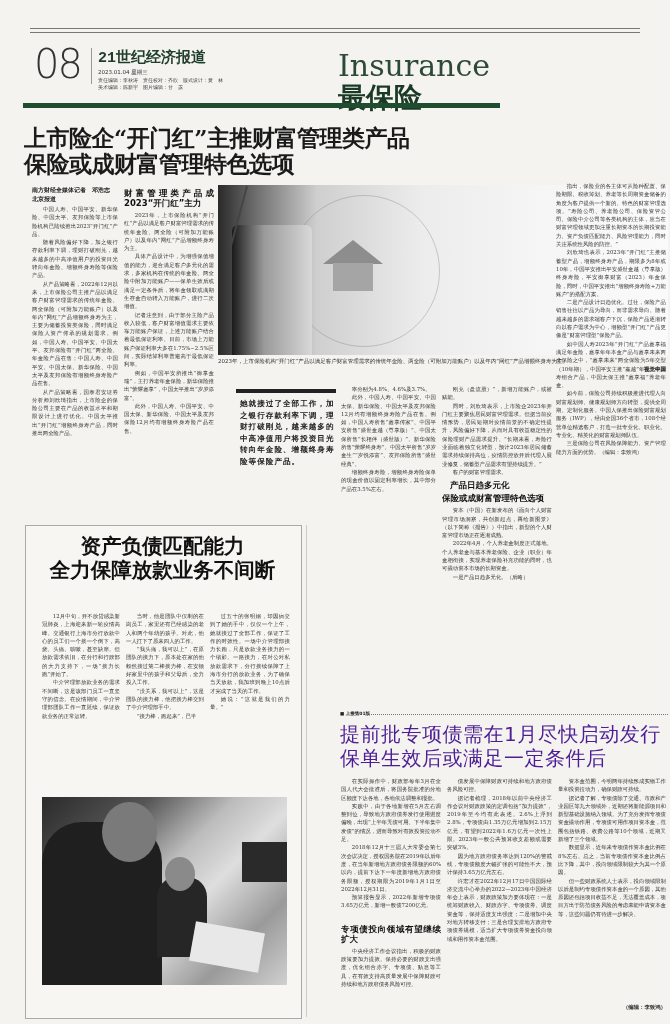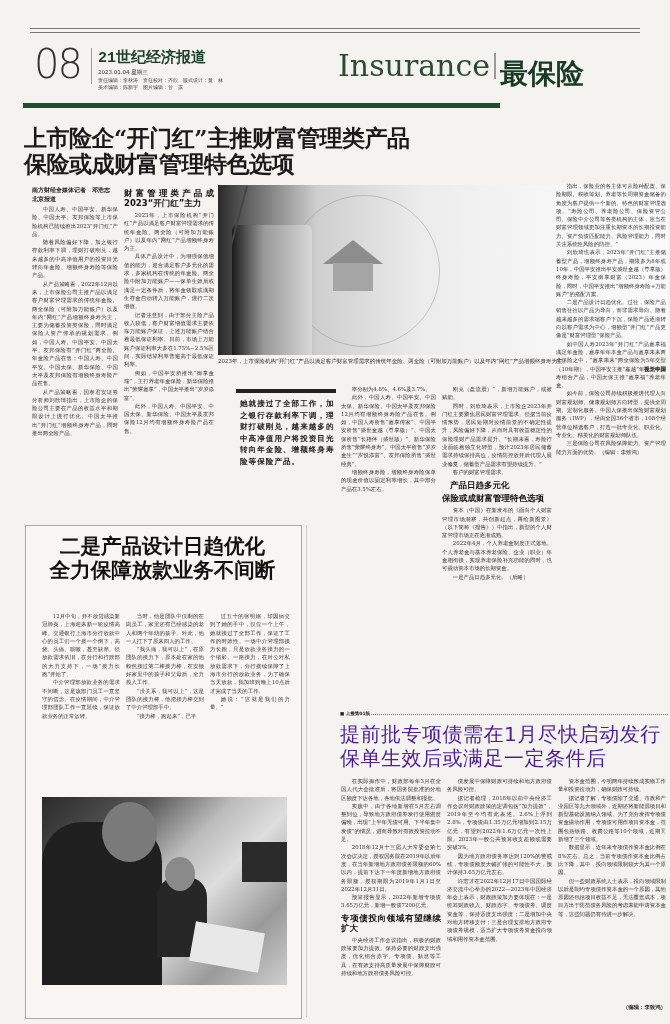--- a/index.html
+++ b/index.html
@@ -5,24 +5,24 @@
   html,body{margin:0;padding:0;}
   body{width:670px;height:1024px;background:#f4f3ef;font-family:"DejaVu Serif",serif;color:#222;overflow:hidden;position:relative;}
   .page{position:absolute;left:0;top:0;width:670px;height:1024px;}
   .top-rule{position:absolute;left:30px;top:28px;width:610px;height:3px;border-top:1px solid #777;border-bottom:1px solid #777;}
   .page-num{position:absolute;left:34px;top:44px;font-family:"DejaVu Sans",sans-serif;font-size:40px;font-weight:300;color:#333;letter-spacing:-2px;line-height:40px;}
   .mast-divider{position:absolute;left:91px;top:48px;width:1px;height:36px;background:#999;}
   .mast-info{position:absolute;left:98px;top:48px;font-family:"DejaVu Sans",sans-serif;color:#333;}
   .mast-paper{font-family:Liberation Mono, monospace;font-size:15px;font-weight:bold;color:#1f3d2b;}
   .mast-date{font-size:5.5px;margin-top:2px;}
   .mast-line{font-size:5px;margin-top:1px;color:#444;}
-  .section-title{position:absolute;left:338px;top:50px;height:32px;display:flex;align-items:center;}
+  .section-title{position:absolute;left:338px;top:50px;height:32px;display:flex;align-items:flex-start;flex-direction:column;}
   .section-en{font-family:"DejaVu Serif",serif;font-size:30px;color:#2d4a37;letter-spacing:0px;line-height:32px;}
   .section-bar{width:2px;height:26px;background:#9a9a9a;margin:0 4px;}
-  .section-cn{font-family:"DejaVu Serif",serif;font-size:28px;font-weight:bold;color:#1b3a26;line-height:32px;margin-top:16px;}
+  .section-cn{font-family:"DejaVu Serif",serif;font-size:28px;font-weight:bold;color:#1b3a26;line-height:32px;}
   .green-band{position:absolute;left:23px;top:103px;width:477px;height:5px;background:#1e4d30;}
   .headline{position:absolute;left:24px;top:125px;font-family:"DejaVu Serif",serif;font-weight:bold;color:#1a1a1a;font-size:23px;line-height:26px;letter-spacing:-0.5px;}
   .byline{position:absolute;left:32px;top:185px;font-family:"DejaVu Sans",sans-serif;font-size:6px;font-weight:bold;line-height:9px;color:#222;}
   .col{position:absolute;font-size:5.4px;line-height:8.3px;color:#333;text-align:justify;overflow:hidden;}
   .col p{margin:0;text-indent:2em;}
   .subhead{font-family:"DejaVu Sans",sans-serif;font-weight:bold;font-size:8.5px;line-height:10px;color:#111;margin:0 0 3px 0;}
   .photo1{position:absolute;left:218px;top:185px;width:450px;height:170px;background:linear-gradient(90deg,#2a2a2a 0%,#6b6b6b 8%,#cfcfcf 22%,#ececec 45%,#f5f5f5 70%,#fafafa 100%);overflow:hidden;}
   .photo1 .vase{position:absolute;left:14px;top:40px;width:80px;height:130px;background:linear-gradient(90deg,#1a1a1a,#9a9a9a 40%,#d8d8d8);border-radius:6px 6px 0 0;}
   .photo1 .house{position:absolute;left:105px;top:55px;width:0;height:0;border-left:30px solid transparent;border-right:30px solid transparent;border-bottom:24px solid #8d8d8d;}
   .photo1 .house-body{position:absolute;left:115px;top:78px;width:40px;height:28px;background:#a5a5a5;}
@@ -129,21 +129,21 @@
     <p>指出，保险业的各主体可从险种配置、保险期限、税收筹划、养老等长周期资金储备的角度为客户提供一个新的、特色的财富管理选项。“寿险公司、养老险公司、保险资管公司、保险中介公司等各类机构的主体，应当在财富管理领域更加注重长期资本的长期投资能力、资产负债匹配能力、风险管理能力，同时关注系统性风险的防控。”</p>
     <p>刘欣琦也表示，2023年“开门红”主推储蓄型产品，增额终身寿产品，期限多为8年或10年，中国平安推出平安盛世金越（尊享版）终身寿险，平安御享财富（2023）年金保险，同时，中国平安推出“增额终身寿险+万能账户”的搭配方案。</p>
     <p>二是产品设计日趋优化。过往，保险产品销售往往以产品为导向，而非需求导向。随着越来越多的需求端客户下沉，保险产品逐渐转向以客户需求为中心，增额型“开门红”产品更像是“财富管理型”保险产品。</p>
     <p>如中国人寿2023年“开门红”产品鑫享福满足年金险，鑫享年年本金产品与鑫享未来两全保险之中，“鑫享未来”两全保险为5年交型（10年期），中国平安主推“赢越”年金、终身寿组合产品，中国太保主推“鑫享福”养老年金。</p>
     <p>如今前，保险公司持续积极推进代理人向财富规划师、健康规划师方向转型，提供全周期、定制化服务。中国人保推出保险财富规划服务（IWP），经由全国36个省市，108个经营单位精选客户，打造一批专业化、职业化、专业化、精英化的财富规划师队伍。</p>
     <p>三是保险公司在风险保障能力、资产管理能力方面的优势。（编辑：李致鸿）</p>
   </div>
 
   <div class="box2"></div>
   <div class="headline2">
-    <div>二是产品设计日趋优化</div>
+    <div>资产负债匹配能力</div>
     <div>全力保障放款业务不间断</div>
   </div>
 
   <div class="col" style="left:42px;top:612px;width:78px;height:180px;">
     <p>12月中旬，开不放贷感染新冠肺炎，上海迎来新一轮疫情高峰。交通银行上海市分行放款中心的员工们一个接一个倒下，高烧、头痛、咳嗽，甚至缺席。但放款需求依旧，在分行和行政部的大力支持下，一场“接力长跑”开始了。</p>
     <p>中介管理部放款业务的需求不间断，这是该部门员工一直坚守的信念。在疫情期间，中介管理部团队工作一直延续，保证放款业务的正常运转。</p>
   </div>
   <div class="col" style="left:126px;top:612px;width:78px;height:180px;">
     <p>当时，他是团队中仅剩的在岗员工，家里还有已经感染的老人和两个年幼的孩子。对此，他一人扛下了原来四人的工作。</p>
     <p>“我头痛，我可以上”，在原团队的接力下，原本处在家的他毅然接过第二棒接力棒，在安顿好家里中的孩子和父母后，全力投入工作。</p>
@@ -170,21 +170,21 @@
   <div class="headline3">
     <div>提前批专项债需在1月尽快启动发行</div>
     <div>保单生效后或满足一定条件后</div>
   </div>
 
   <div class="col" style="left:341px;top:777px;width:100px;height:240px;">
     <p>在实际操作中，财政部每年3月在全国人代大会批准后，将国务院批准的分地区额度下达各地，各地依法调整和报批。</p>
     <p>实践中，由于各地新增在5月左右调整到位，导致地方政府债券发行使用进度偏晚，出现“上半年无债可用、下半年集中发债”的情况，进而导致对有效投资拉动不足。</p>
     <p>2018年12月十三届人大常委会第七次会议决定，授权国务院在2019年以后年度，在当年新增地方政府债务限额的60%以内，提前下达下一年度新增地方政府债务限额，授权期限为2019年1月1日至2022年12月31日。</p>
     <p>预算报告显示，2022年新增专项债3.65万亿元，新增一般债7200亿元。</p>
-    <div class="subhead" style="margin-top:3px;">专项债投向领域有望继续扩大</div>
+    <div class="subhead" style="margin-top:14px;">专项债投向领域有望继续扩大</div>
     <p>中央经济工作会议指出，积极的财政政策要加力提效。保持必要的财政支出强度，优化组合赤字、专项债、贴息等工具，在有效支持高质量发展中保障财政可持续和地方政府债务风险可控。</p>
   </div>
   <div class="col" style="left:447px;top:777px;width:105px;height:240px;">
     <p>债发展中保障财政可持续和地方政府债务风险可控。</p>
     <p>据记者梳理，2018年以前中央经济工作会议对财政政策的定调包括“加力提效”，2019年至今均有此表述。2.6%上浮到2.8%，专项债由1.35万亿元增加到2.15万亿元，有望到2022年1.6万亿元一次性上限。2023年一般公共预算收支差额或需要突破3%。</p>
     <p>因为地方政府债务率达到120%的警戒线，专项债额度大幅扩张的可能性不大，预计保持3.65万亿元左右。</p>
     <p>许宏才在2022年12月17日中国国际经济交流中心举办的2022—2023年中国经济年会上表示，财政政策加力要体现在：一是统筹财政收入、财政赤字、专项债券、调度资金等，保持适度支出强度；二是增加中央对地方转移支付；三是合理安排地方政府专项债券规模，适当扩大专项债券资金投向领域和用作资本金范围。</p>
   </div>
   <div class="col" style="left:558px;top:777px;width:108px;height:225px;">
     <p>资本金范围，今明两年持续形成实物工作量和投资拉动力，确保财政可持续。</p>

